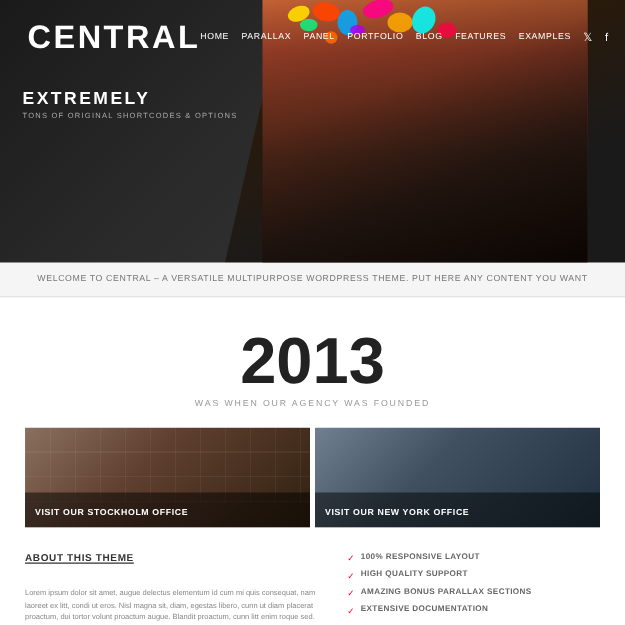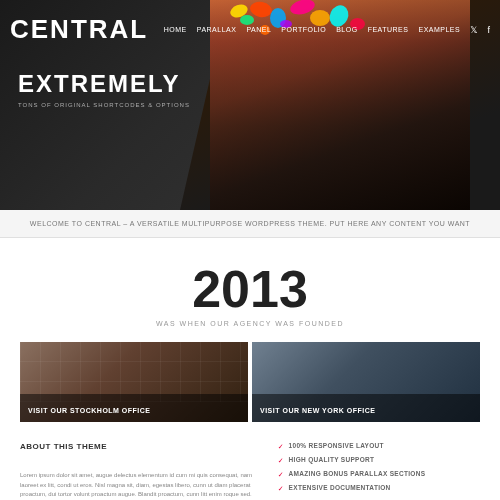--- a/index.html
+++ b/index.html
@@ -5,21 +5,21 @@
     * { margin: 0; padding: 0; box-sizing: border-box; }
     body { font-family: Arial, sans-serif; width: 500px; overflow-x: hidden; background: #fff; }
 
     
     .header {
       position: absolute;
       top: 0; left: 0; right: 0;
       z-index: 10;
       display: flex;
       justify-content: space-between;
-      padding: 14px 10px;
+      padding: 14px 22px;
     }
     .logo {
       color: #fff;
       font-size: 26px;
       font-weight: 900;
       letter-spacing: 2px;
     }
     .nav {
       display: flex;
       align-items: center;
@@ -64,21 +64,21 @@
       overflow: hidden;
     }
     .hero-text {
       position: absolute;
       left: 18px;
       top: 70px;
       z-index: 5;
     }
     .hero-text .extremely {
       color: #fff;
-      font-size: 24px;
+      font-size: 14px;
       font-weight: 900;
       letter-spacing: 2px;
       display: block;
     }
     .hero-text .customizable {
       color: #e8003a;
       font-size: 18px;
       font-weight: 900;
       letter-spacing: 2px;
       display: block;
@@ -174,20 +174,21 @@
     .about-col {
       flex: 1.2;
     }
     .about-title {
       font-size: 8px;
       font-weight: bold;
       color: #333;
       text-transform: uppercase;
       letter-spacing: 0.5px;
       margin-bottom: 20px;
+      text-decoration: underline;
     }
     .about-text {
       font-size: 6px;
       color: #888;
       line-height: 1.6;
     }
     .features-col {
       flex: 1;
     }
     .feature-item {

